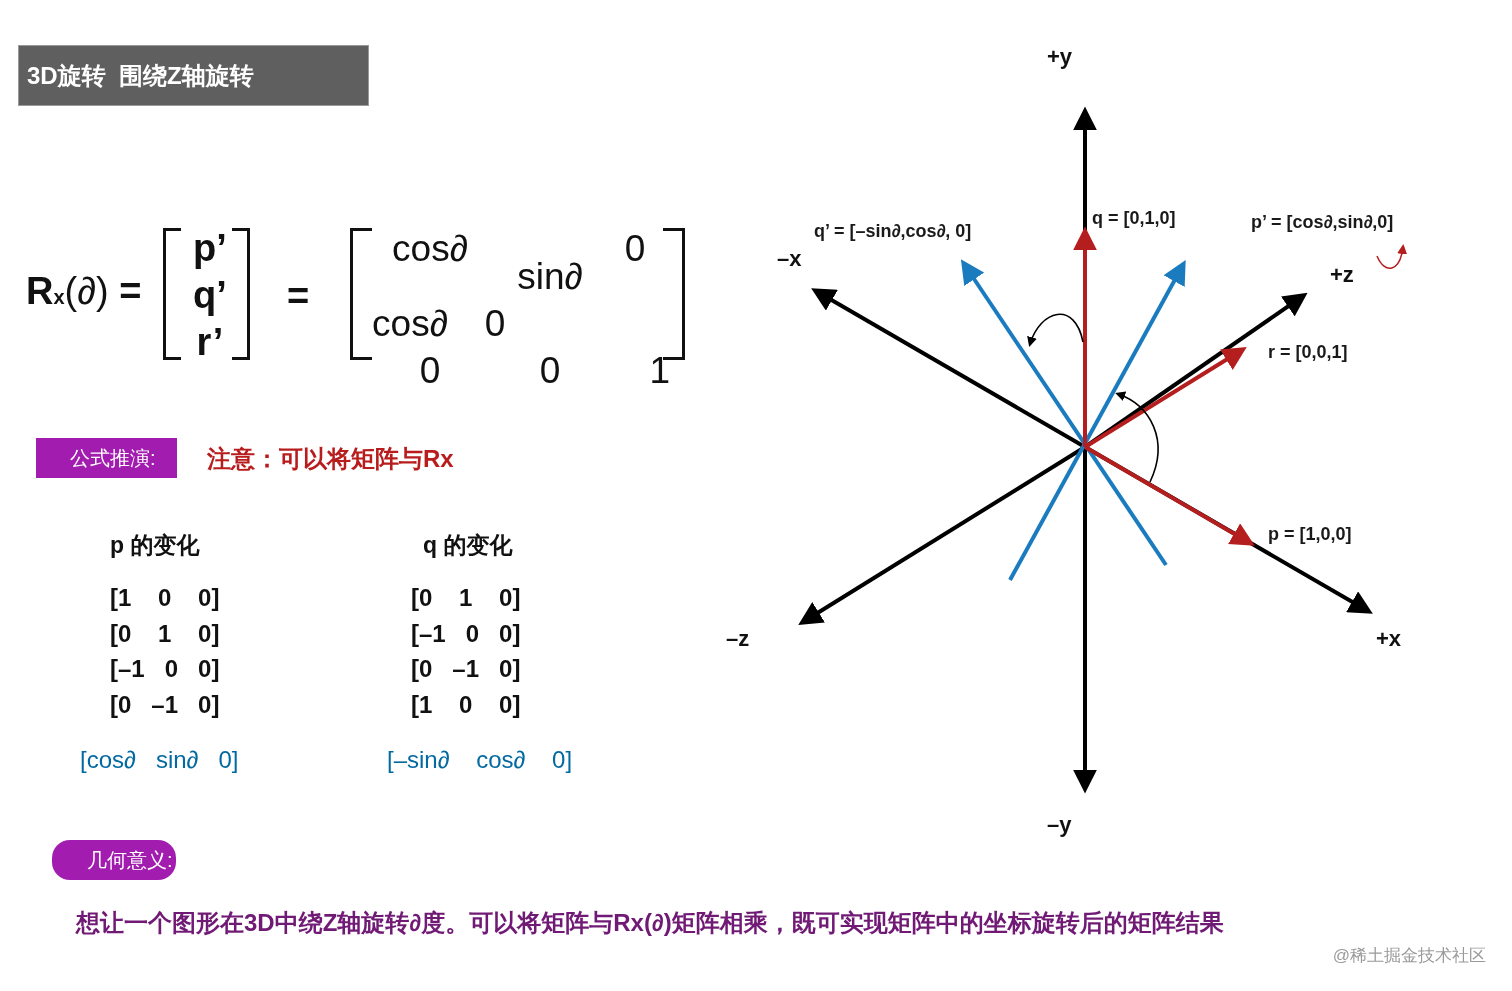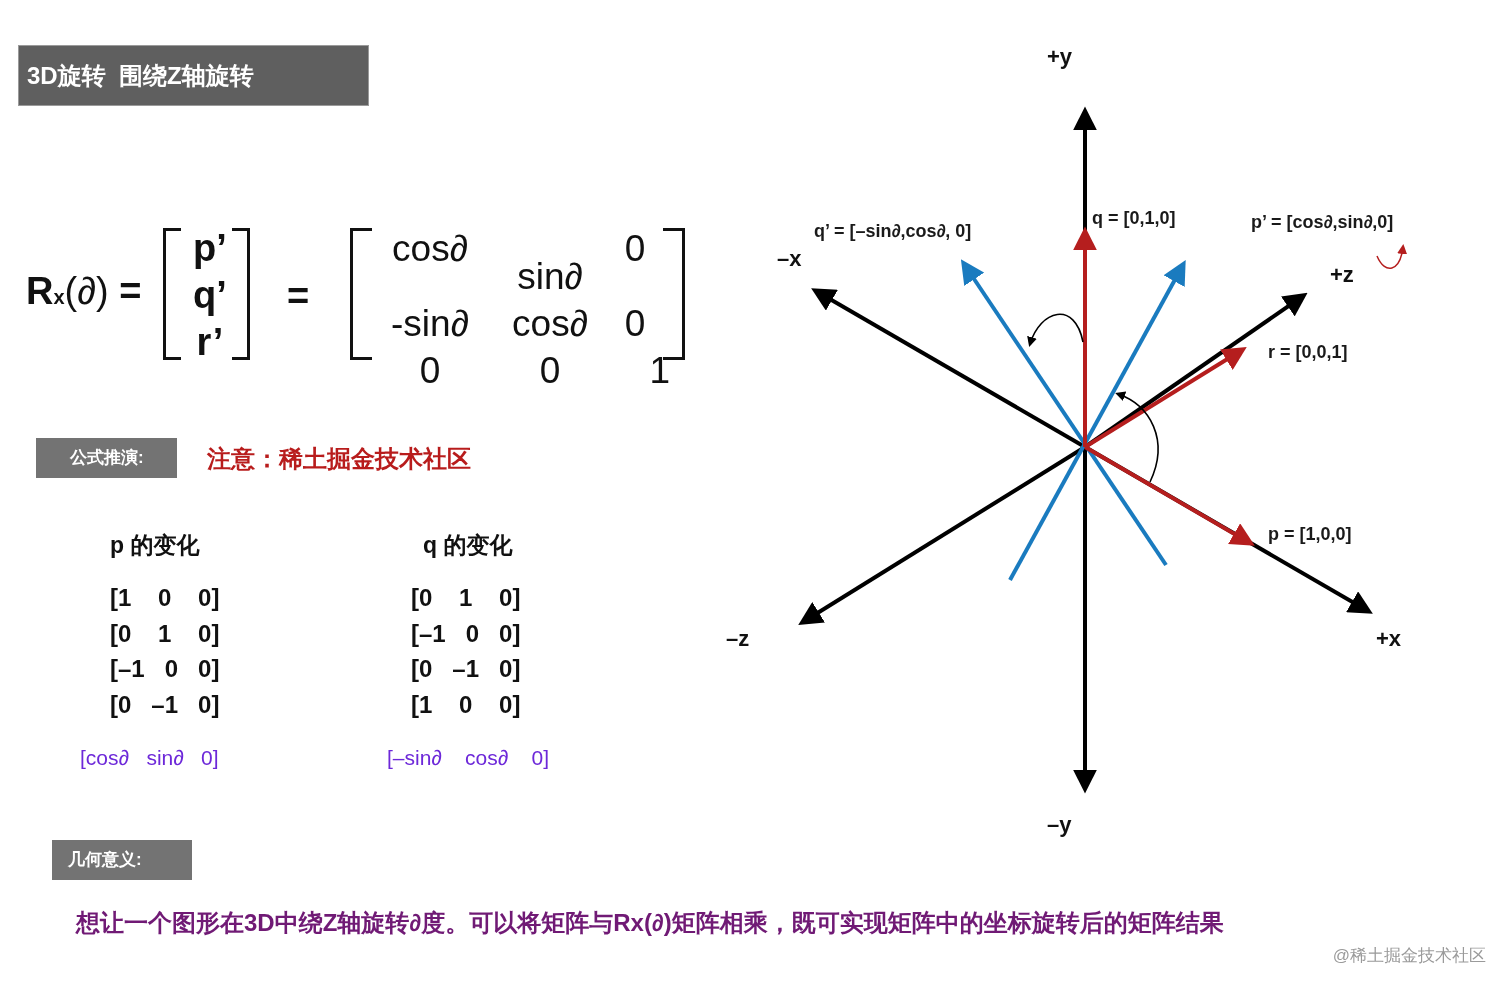--- a/index.html
+++ b/index.html
@@ -13,27 +13,27 @@
   .formula-lhs .sub { font-size:20px; font-weight:bold; }
   .formula-lhs .paren { font-weight:normal; }
   .bracket { border:3px solid #111; box-sizing:border-box; }
   .bracket.l { border-right:none; }
   .bracket.r { border-left:none; }
   .vec { left:170px; top:225px; width:80px; font-size:38px; font-weight:bold; text-align:center; line-height:47px; }
   .eq2 { left:287px; top:275px; font-size:38px; font-weight:bold; }
   .mat { left:360px; top:225px; width:320px; font-size:37px; line-height:47px; }
   .mat .row { display:flex; }
   .mat .cell { text-align:center; }
-  .tag { background:#737373; color:#fff; font-weight:bold; font-size:17px; box-sizing:border-box; }
+  .tag { background:#a21caf; color:#fff; font-weight:normal; font-size:20px; box-sizing:border-box; }
   .tag1 { left:36px; top:438px; width:141px; height:40px; line-height:40px; padding-left:34px; }
   .note { left:207px; top:443px; color:#b81c1c; font-size:24px; font-weight:bold; white-space:nowrap; }
   .col-head { font-size:23px; font-weight:bold; white-space:nowrap; }
   .vrow { font-size:24px; line-height:35.5px; white-space:pre; font-family:"Liberation Sans", sans-serif;font-weight:bold; }
-  .result { color:#6d28d9; font-size:21px; white-space:pre; }
-  .tag2 { left:52px; top:840px; width:140px; height:40px; line-height:40px; padding-left:16px; }
+  .result { color:#0369a1; font-size:24px; white-space:pre; }
+  .tag2 { left:52px; top:840px; width:124px; height:40px; line-height:40px; padding-left:35px;border-radius:18px; }
   .bottom { left:76px; top:907px; color:#701a75; font-size:24px; font-weight:bold; white-space:nowrap; }
   .watermark { right:26px; top:944px; color:#9a9a9a; font-size:17px; white-space:nowrap;margin-left:35px; }
   .ax { font-size:22px; font-weight:bold; white-space:nowrap; }
   .lbl { font-size:18px; white-space:nowrap; font-weight:bold; color:#1a1a1a; }
   svg.diagram { position:absolute; left:0; top:0; }
 </style>
 </head>
 <body>
 
 <div class="abs title-box">3D旋转  围绕Z轴旋转</div>
@@ -55,33 +55,32 @@
 
 <div class="abs bracket l" style="left:350px; top:228px; width:22px; height:132px;"></div>
 <div class="abs bracket r" style="left:663px; top:228px; width:22px; height:132px;"></div>
 <div class="abs mat">
   <div class="row">
     <span class="cell" style="width:140px;">cos∂</span>
     <span class="cell" style="width:100px;margin-top:28px;">sin∂</span>
     <span class="cell" style="width:70px;">0</span>
   </div>
   <div class="row">
-    <span class="cell" style="width:140px;">-sin∂</span>
     <span class="cell" style="width:100px;">cos∂</span>
     <span class="cell" style="width:70px;">0</span>
   </div>
   <div class="row">
     <span class="cell" style="width:140px;">0</span>
     <span class="cell" style="width:100px;">0</span>
     <span class="cell" style="width:70px; text-align:right;">1</span>
   </div>
 </div>
 
 <div class="abs tag tag1">公式推演:</div>
-<div class="abs note">注意：稀土掘金技术社区</div>
+<div class="abs note">注意：可以将矩阵与Rx</div>
 
 <div class="abs col-head" style="left:110px; top:530px;">p 的变化</div>
 <div class="abs" style="left:110px; top:580px;">
   <div class="vrow">[1    0    0]</div>
   <div class="vrow">[0    1    0]</div>
   <div class="vrow">[–1   0   0]</div>
   <div class="vrow">[0   –1   0]</div>
 </div>
 <div class="abs result" style="left:80px; top:746px;">[cos∂   sin∂   0]</div>
 

